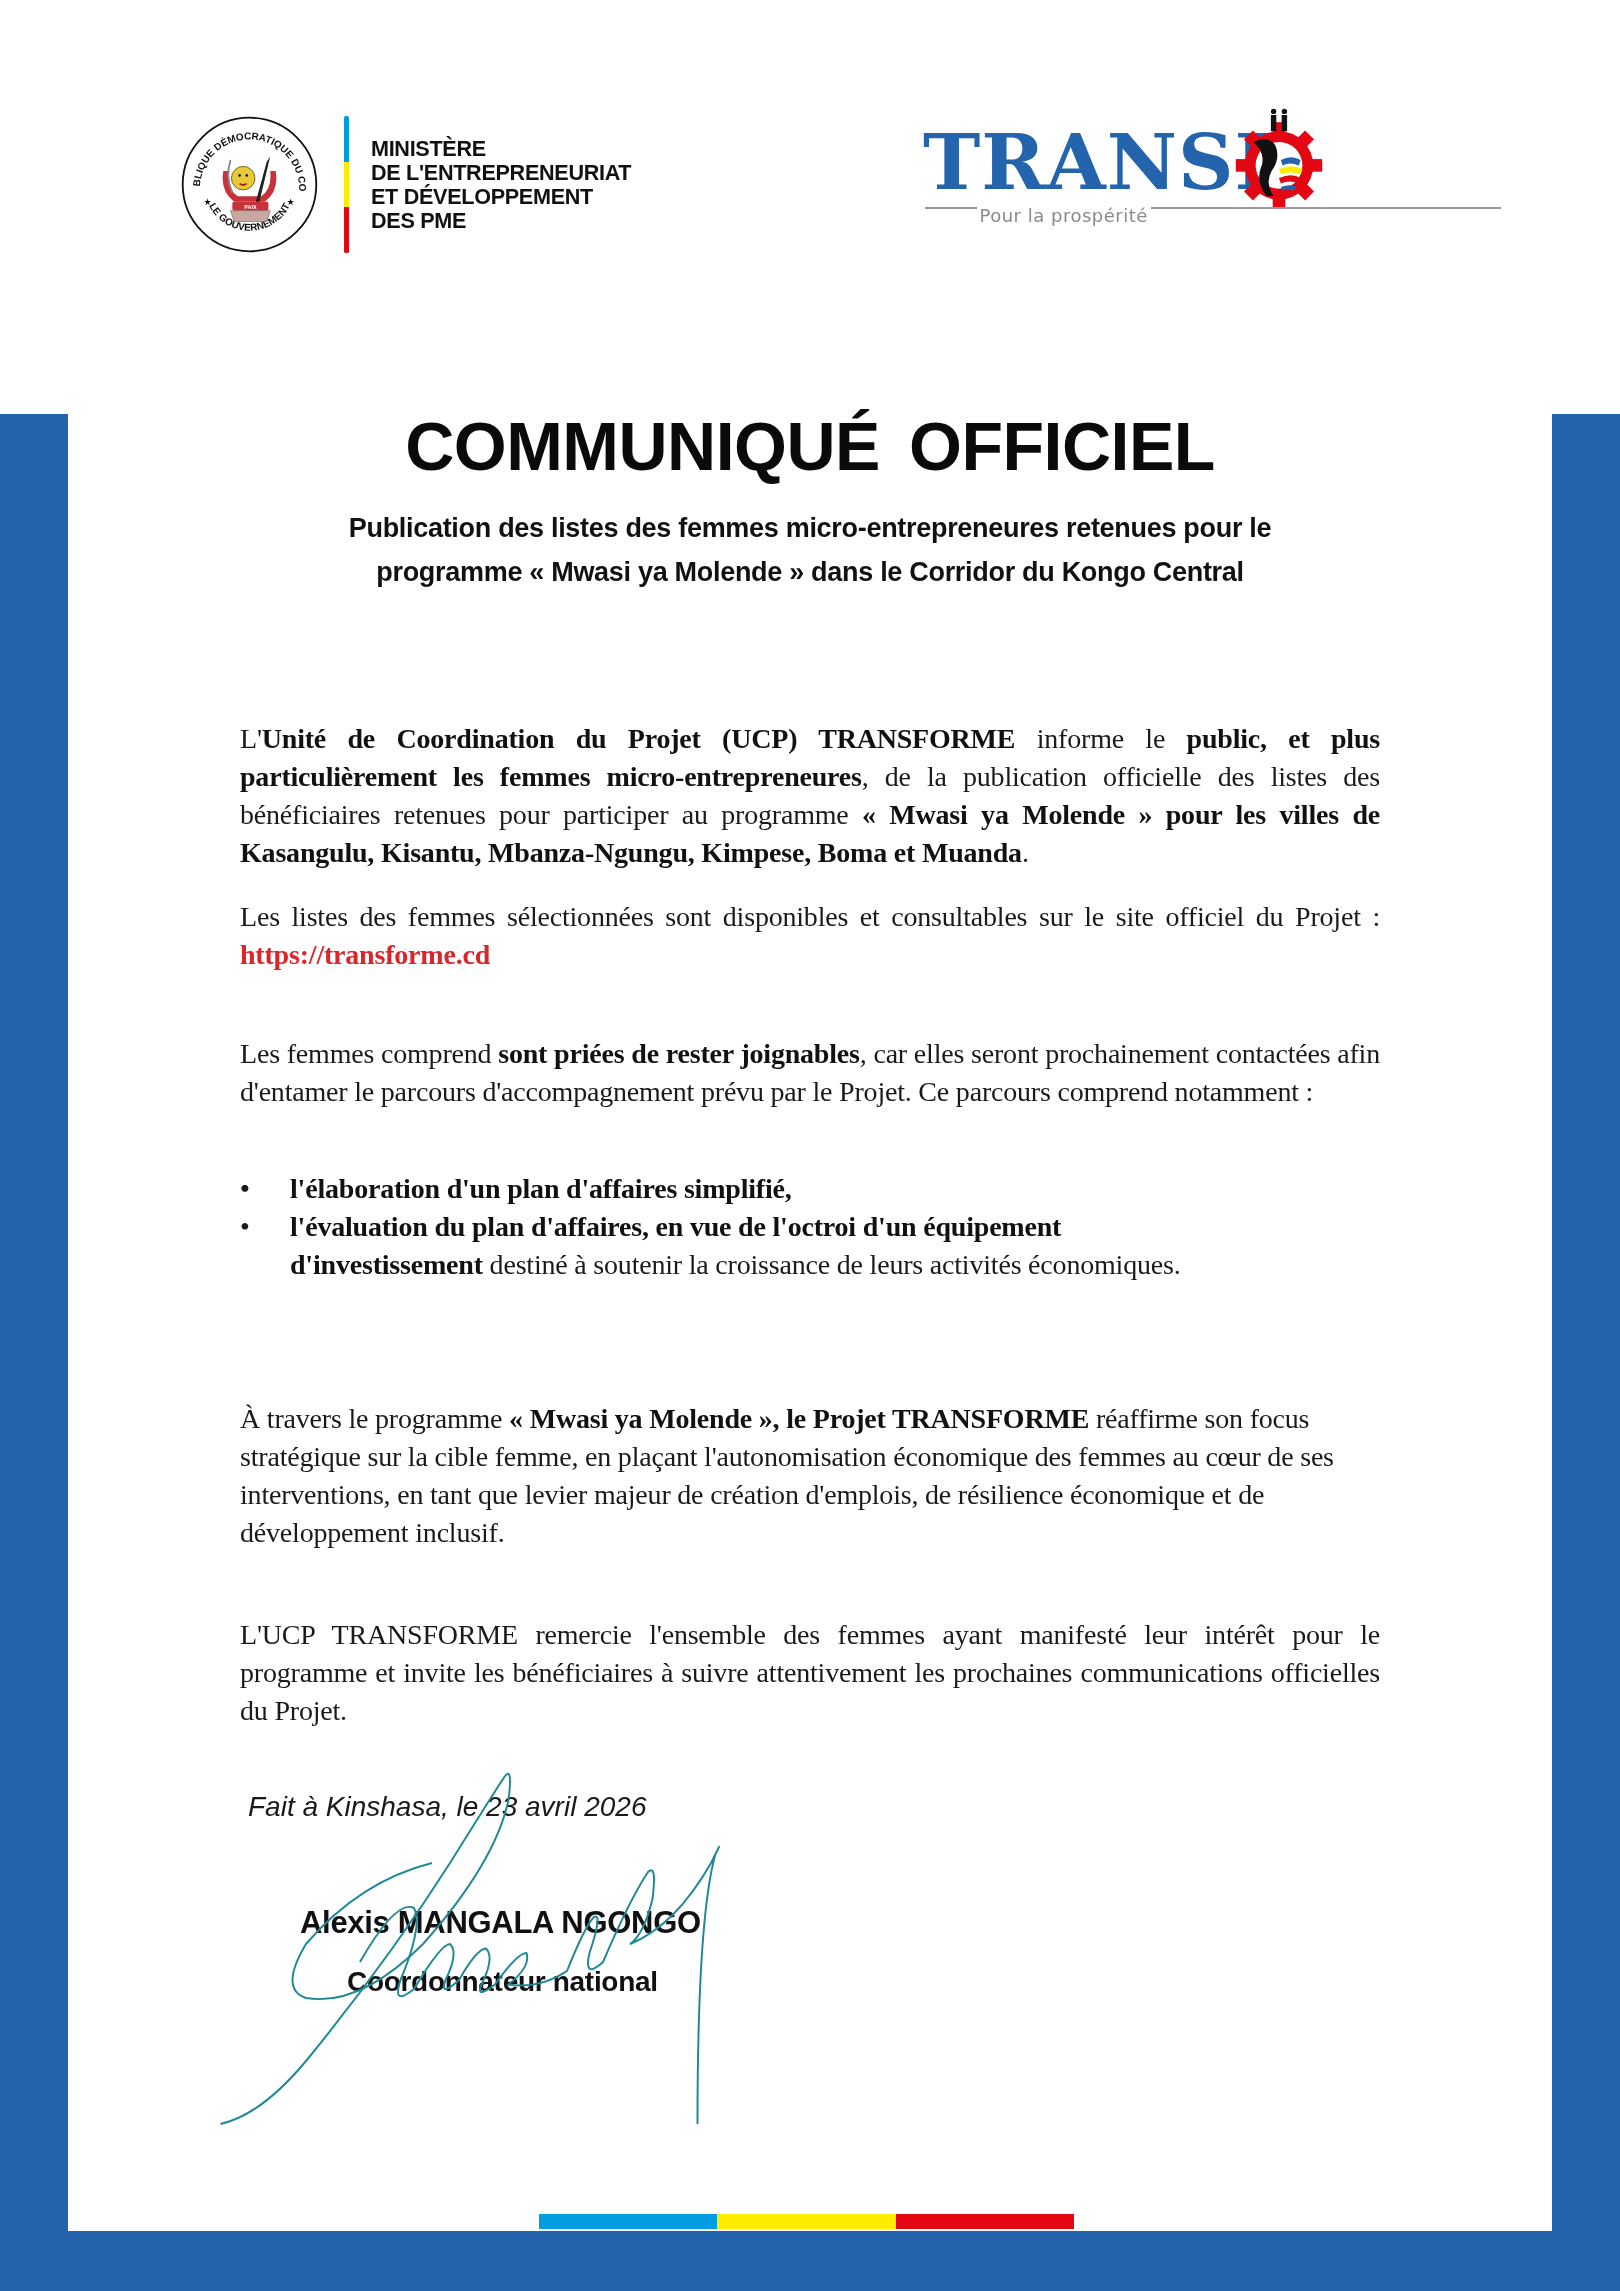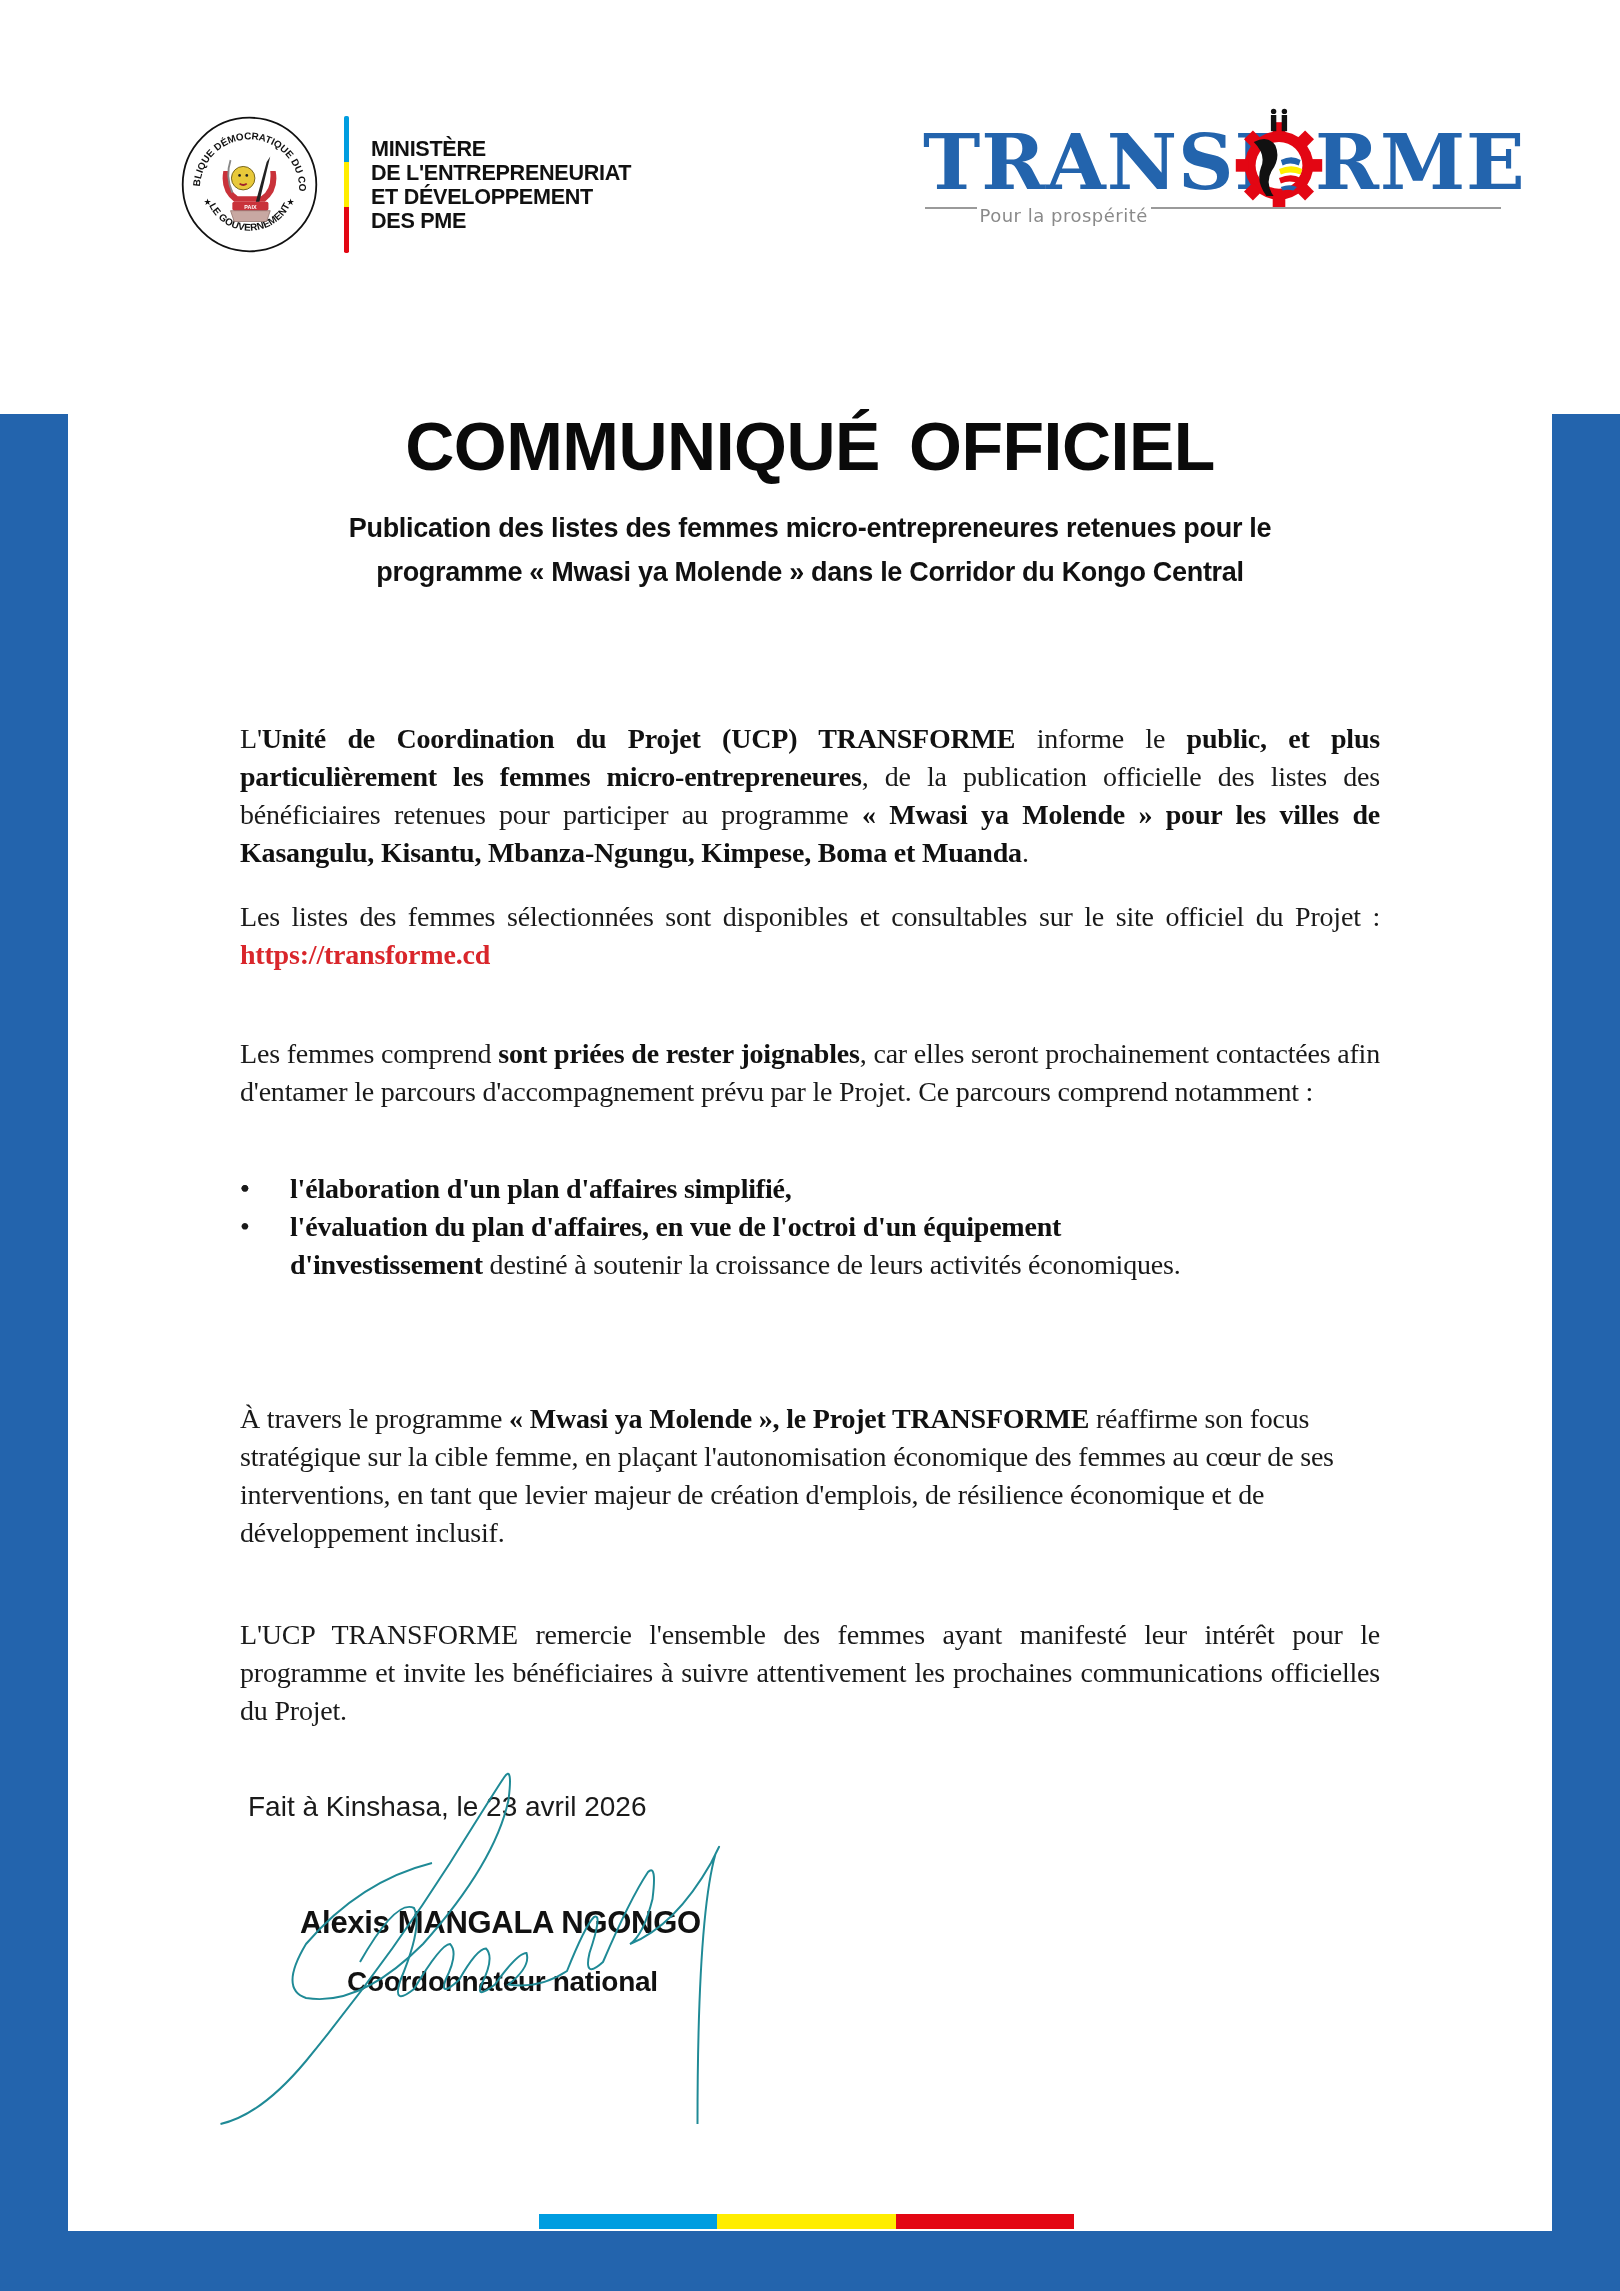--- a/index.html
+++ b/index.html
@@ -41,21 +41,21 @@
   .bullets { list-style:none; margin:0; padding:0; }
   .bullets li { position:relative; padding-left:50px; width:954px; }
   .bullets li .dot { position:absolute; left:0; top:0; }
 
   .p1 { top:720px; }
   .p2 { top:898px; }
   .p3 { top:1035px; }
   .list { top:1170px; }
   .p4 { top:1400px; }
   .p5 { top:1616px; }
-  .date { position:absolute; left:248px; top:1791px; font-size:28px; color:#1a1a1a; }
+  .date { position:absolute; left:248px; top:1791px; font-size:28px; color:#1a1a1a;font-style:italic; }
   .sig-name { position:absolute; left:300px; top:1905px; font-size:31px; font-weight:bold; color:#111; letter-spacing:-0.3px; }
   .sig-role { position:absolute; left:347px; top:1966px; font-size:28px; font-weight:bold; color:#111; letter-spacing:-0.3px; }
   .signature { position:absolute; left:207px; top:1764px; width:648px; height:378px; pointer-events:none; }
 </style>
 </head>
 <body>
 
 <div class="frame-left"></div>
 <div class="frame-right"></div>
 <div class="frame-bottom"></div>
@@ -126,21 +126,20 @@
       <path d="M 0 14 Q 14 8 24 14 L 22 20 Q 12 16 2 20 Z" fill="#e30613"></path>
       <path d="M 2 24 Q 12 20 20 24 L 16 28 Q 10 26 4 28 Z" fill="#2364ad"></path>
     </g>
     <g fill="#111">
       <circle cx="44" cy="6" r="3"></circle>
         <rect x="41" y="10" width="6" height="18"></rect>
       <circle cx="56" cy="6" r="3"></circle>
         <rect x="53" y="10" width="6" height="18"></rect>
     </g>
   </svg>
-  <div class="brand-word r">RME</div>
   <div class="brand-tag-row">
     <span class="line" style="width:52px"></span>
     <span class="brand-tag">Pour la prospérité</span>
     <span class="line" style="flex:1"></span>
   </div>
 </div>
 
 <div class="title">COMMUNIQUÉ  OFFICIEL</div>
 <div class="subtitle">Publication des listes des femmes micro-entrepreneures retenues pour le programme « Mwasi ya Molende » dans le Corridor du Kongo Central</div>
 

